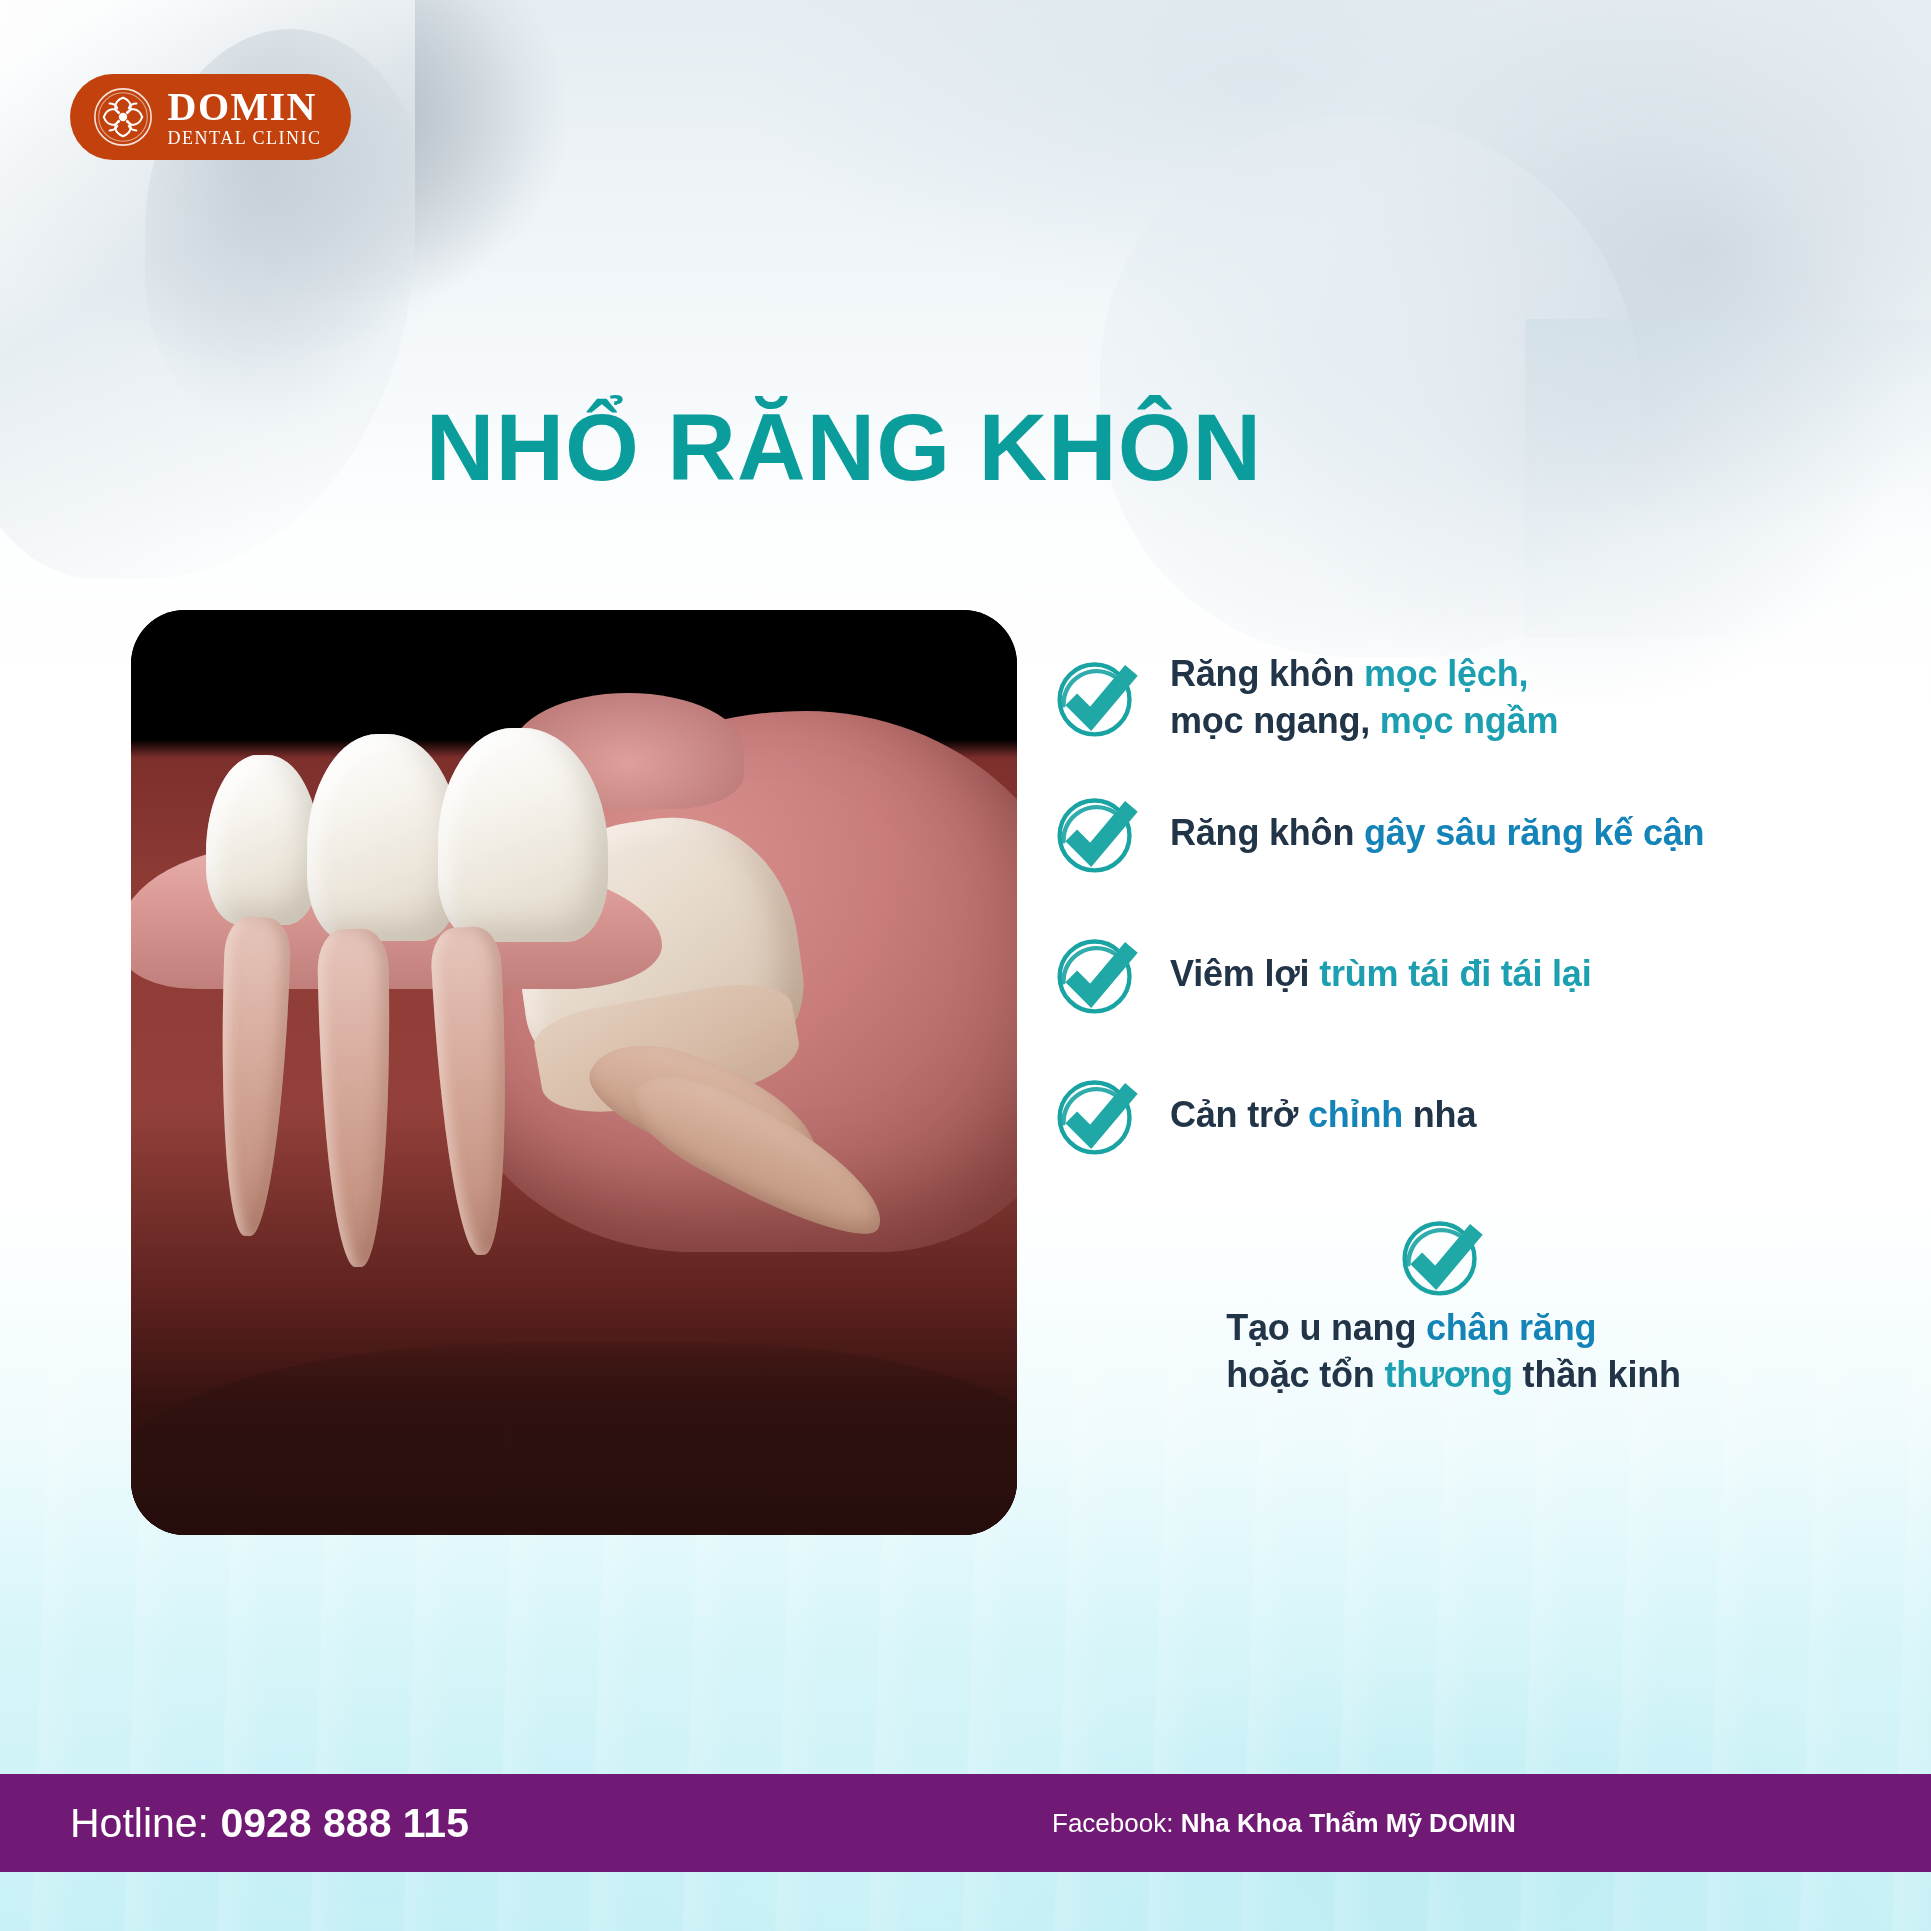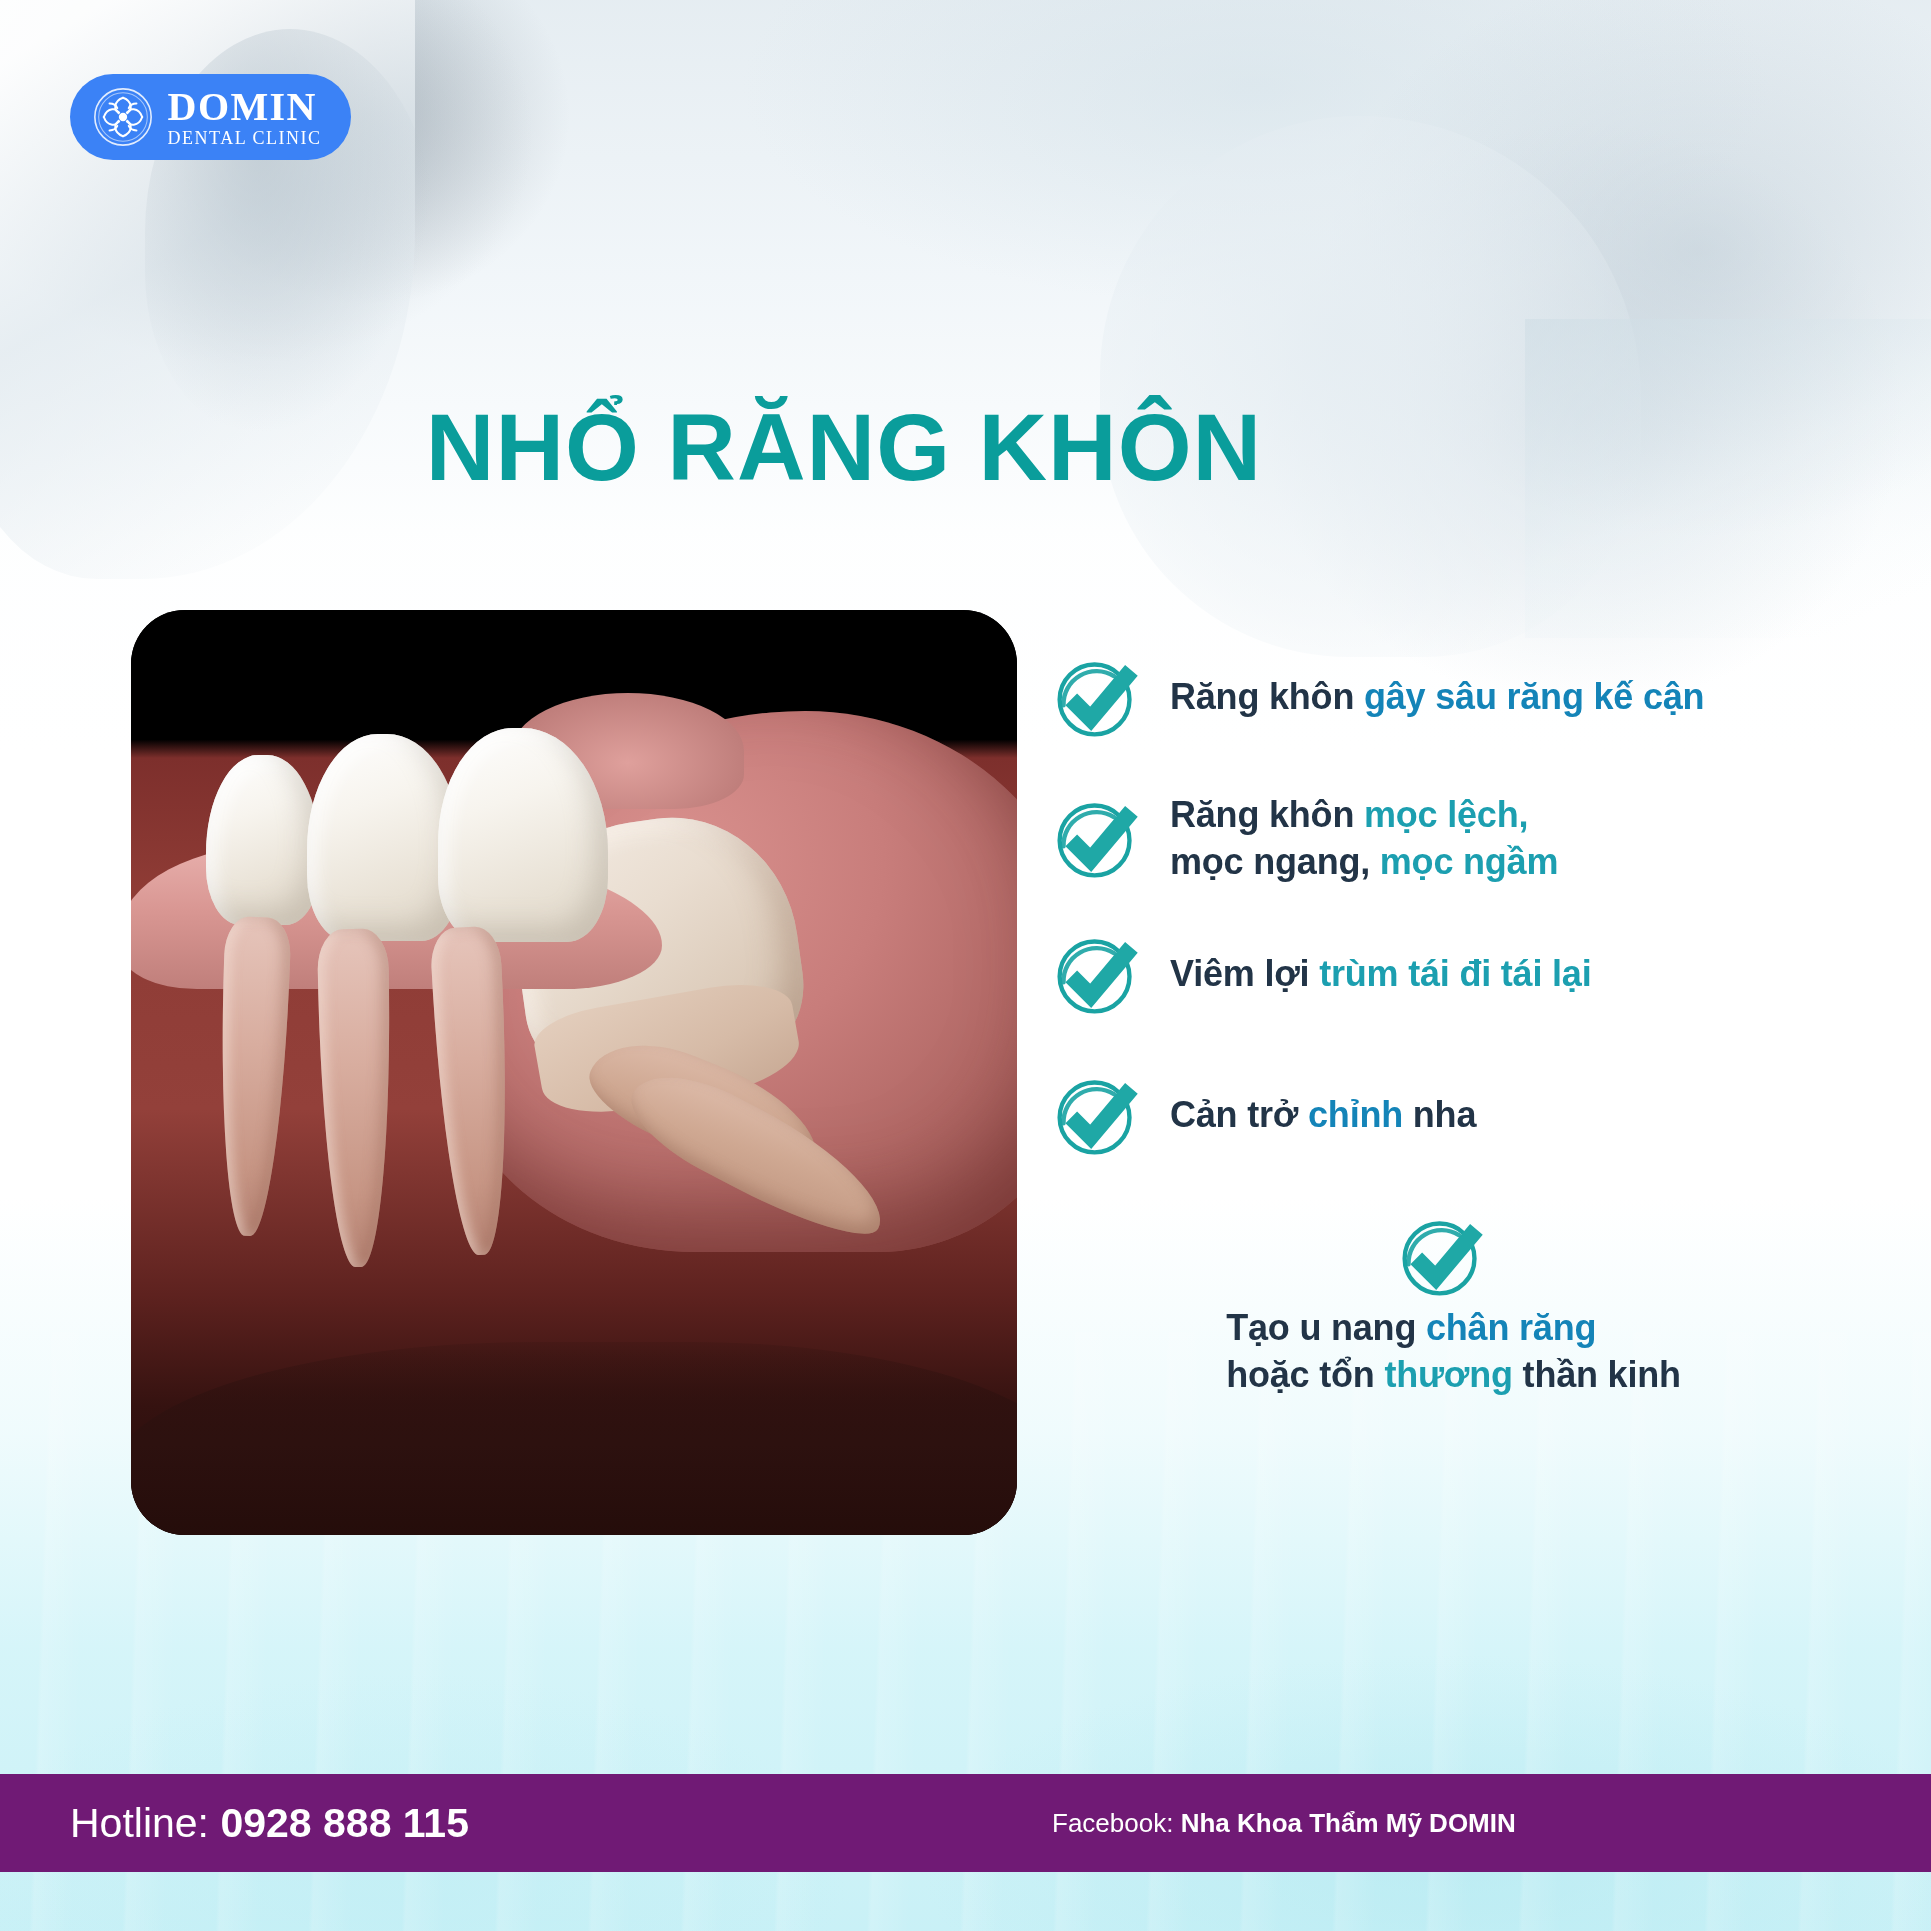--- a/index.html
+++ b/index.html
@@ -83,21 +83,21 @@
     background:
       repeating-linear-gradient(92deg, rgba(255,255,255,0.0) 0px, rgba(255,255,255,0.0) 50px, rgba(255,255,255,0.28) 54px, rgba(255,255,255,0.0) 93px);
     opacity: .55;
   }
 
   
   .logo {
     position: absolute;
     left: 70px; top: 74px;
     width: 281px; height: 86px;
-    background: #3b82f6;
+    background: #c2410c;
     border-radius: 43px;
     display: flex;
     align-items: center;
     padding-left: 21px;
     box-sizing: border-box;
   }
   .logo-mark { width: 64px; height: 64px; flex: 0 0 64px; }
   .logo-txt {
     margin-left: 12.6px;
     color: #ffffff;
@@ -357,39 +357,39 @@
     <div class="t-crown c1"></div>
     <div class="t-crown c2"></div>
     <div class="t-crown c3"></div>
     <div class="t-root r1"></div>
     <div class="t-root r2"></div>
     <div class="t-root r3"></div>
     <div class="t-floor"></div>
   </div>
 
   <div class="checklist">
-      <div class="check-item">
-        <span class="check-icon"><svg viewBox="0 0 100 100" width="97" height="97">
-            <circle cx="48" cy="52" r="36" fill="none" stroke="#1aa3a3" stroke-width="4.5"></circle>
-            <path d="M16 58 a34 34 0 0 1 52 -30" fill="none" stroke="#1aa3a3" stroke-width="4.5" stroke-linecap="round" opacity="0.9"></path>
-            <path d="M24 52 L44 72 L86 22" fill="none" stroke="#1fa8a6" stroke-width="17" stroke-linecap="butt" stroke-linejoin="miter"></path>
-          </svg></span>
-        <div class="check-text">
-          <div><span>Răng khôn </span><span class="hl-d">gây sâu răng kế cận</span></div>
-        </div>
-      </div>
       <div class="check-item two-line">
         <span class="check-icon"><svg viewBox="0 0 100 100" width="97" height="97">
             <circle cx="48" cy="52" r="36" fill="none" stroke="#1aa3a3" stroke-width="4.5"></circle>
             <path d="M16 58 a34 34 0 0 1 52 -30" fill="none" stroke="#1aa3a3" stroke-width="4.5" stroke-linecap="round" opacity="0.9"></path>
             <path d="M24 52 L44 72 L86 22" fill="none" stroke="#1fa8a6" stroke-width="17" stroke-linecap="butt" stroke-linejoin="miter"></path>
           </svg></span>
         <div class="check-text">
           <div><span>Răng khôn </span><span class="hl">mọc lệch,</span></div>
           <div><span>mọc ngang, </span><span class="hl">mọc ngầm</span></div>
+        </div>
+      </div>
+      <div class="check-item">
+        <span class="check-icon"><svg viewBox="0 0 100 100" width="97" height="97">
+            <circle cx="48" cy="52" r="36" fill="none" stroke="#1aa3a3" stroke-width="4.5"></circle>
+            <path d="M16 58 a34 34 0 0 1 52 -30" fill="none" stroke="#1aa3a3" stroke-width="4.5" stroke-linecap="round" opacity="0.9"></path>
+            <path d="M24 52 L44 72 L86 22" fill="none" stroke="#1fa8a6" stroke-width="17" stroke-linecap="butt" stroke-linejoin="miter"></path>
+          </svg></span>
+        <div class="check-text">
+          <div><span>Răng khôn </span><span class="hl-d">gây sâu răng kế cận</span></div>
         </div>
       </div>
       <div class="check-item">
         <span class="check-icon"><svg viewBox="0 0 100 100" width="97" height="97">
             <circle cx="48" cy="52" r="36" fill="none" stroke="#1aa3a3" stroke-width="4.5"></circle>
             <path d="M16 58 a34 34 0 0 1 52 -30" fill="none" stroke="#1aa3a3" stroke-width="4.5" stroke-linecap="round" opacity="0.9"></path>
             <path d="M24 52 L44 72 L86 22" fill="none" stroke="#1fa8a6" stroke-width="17" stroke-linecap="butt" stroke-linejoin="miter"></path>
           </svg></span>
         <div class="check-text">
           <div><span>Viêm lợi </span><span class="hl">trùm tái đi tái lại</span></div>

